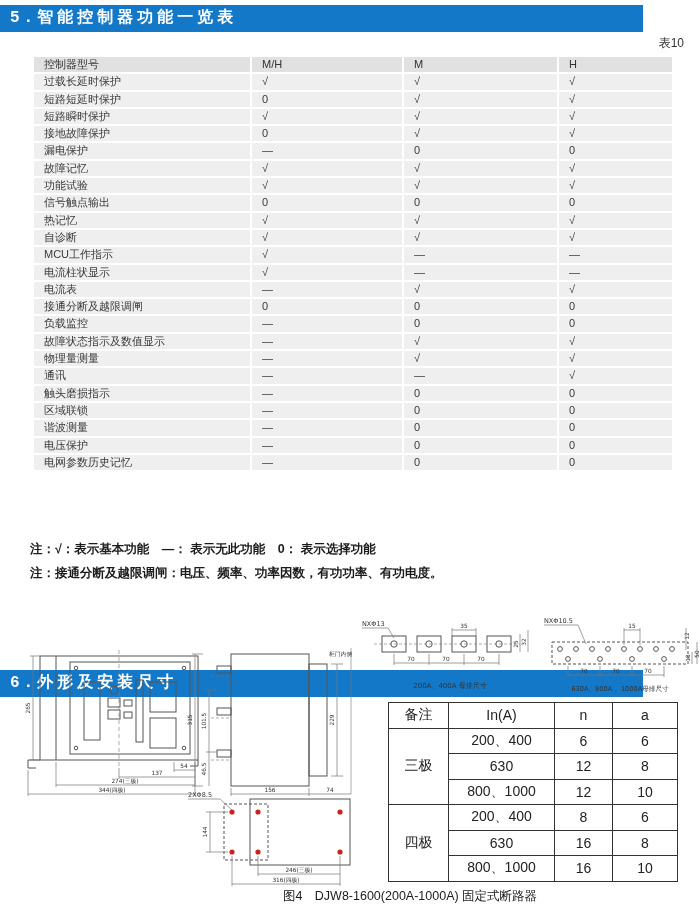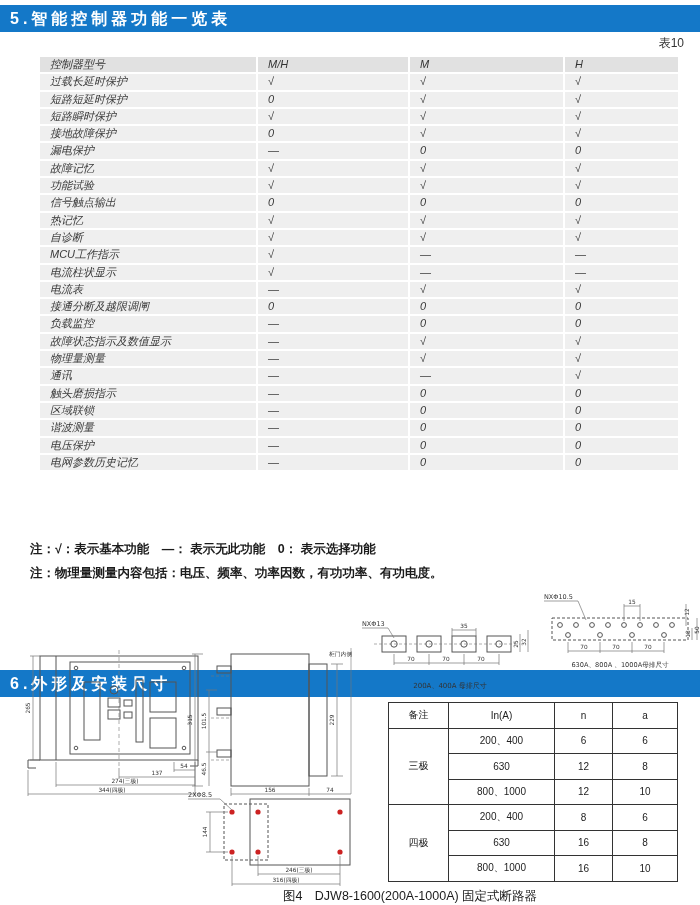--- a/index.html
+++ b/index.html
@@ -1,58 +1,58 @@
 <!DOCTYPE html>
 <html><head>
 <meta charset="utf-8">
 <style>
   * { box-sizing: border-box; }
   html,body { margin:0; padding:0; background:#fff; }
   body { font-family:"Liberation Sans","DejaVu Sans",sans-serif; }
   .page { position:relative; width:700px; height:905px; background:#ffffff; overflow:hidden; }
 
-  .banner { position:absolute; left:0; width:700px; height:27px; background:#1478c8;
+  .banner { position:absolute; left:0; width:643px; height:27px; background:#1478c8;
             color:#fff; font-weight:bold; font-size:16px; line-height:27px;
-            padding-left:10px; letter-spacing:4px; }
+            padding-left:10px; letter-spacing:4px;font-family:Liberation Mono, monospace; }
   #banner5 { top:5px; }
   #banner6 { top:622px;margin-top:48px; }
 
   .tbl-label { position:absolute; top:35px; right:16px; font-size:12px; color:#333; }
 
-  table.fn { position:absolute; left:38px; top:55px; width:642px;
-             border-collapse:separate; border-spacing:2px; table-layout:fixed;font-style:italic; }
+  table.fn { position:absolute; left:32px; top:55px; width:642px;
+             border-collapse:separate; border-spacing:2px; table-layout:fixed; }
   table.fn th, table.fn td { background:#efefef; font-size:11px; color:#3a3a3a;
              text-align:left; padding:0 10px; height:15.3px; line-height:15.3px;
              font-weight:normal; overflow:hidden; white-space:nowrap; }
   table.fn th { background:#e1e1e1; color:#333; }
 
   .note { position:absolute; left:30px; font-size:12.5px; color:#1b1b1b; font-weight:600; }
   #note1 { top:541px; }
   #note2 { top:565px; }
 
   .draw { position:absolute;text-align:right; }
   #front { left:22px;  top:650px; }
   #side  { left:183px; top:648px; }
   #mount { left:186px; top:788px; }
   #busA  { left:360px; top:618px; }
-  #busB  { left:542px; top:590px;text-decoration:underline; }
+  #busB  { left:542px; top:614px;text-decoration:underline; }
 
   svg .ln  { stroke:#555; fill:none; stroke-width:1; }
   svg .thin{ stroke:#777; fill:none; stroke-width:0.6; }
   svg .dm  { stroke:#777; fill:none; stroke-width:0.7; }
   svg .dash{ stroke-dasharray:4 3; }
   svg .dash2{ stroke-dasharray:3 2; }
   svg text { fill:#333; font-family:"DejaVu Sans",sans-serif; }
   svg .dt  { font-size:5.8px; }
   svg .lt  { font-size:6.5px; }
   svg .cap { font-size:7px; }
   svg .hole{ fill:#c22; stroke:none; }
 
   table.spec { position:absolute; left:388px; top:702px; border-collapse:collapse; background:#fff; }
-  table.spec th, table.spec td { border:1.2px solid #333; font-size:10px; color:#222;
+  table.spec th, table.spec td { border:1.2px solid #333; font-size:14px; color:#222;
              text-align:center; vertical-align:middle; font-weight:normal; padding:0; height:25.5px; }
 
   .caption { position:absolute; left:120px; top:888px; width:580px; text-align:center;
              font-size:12.5px; color:#1b1b1b; }
 </style>
 </head>
 <body>
 
 <div class="page">
 
@@ -236,21 +236,21 @@
     <tr>
       <td>电网参数历史记忆</td>
       <td>—</td>
       <td>0</td>
       <td>0</td>
     </tr>
   </tbody>
   </table>
 
   <div class="note" id="note1">注：√：表示基本功能　—： 表示无此功能　0： 表示选择功能</div>
-  <div class="note" id="note2">注：物理量测量内容包括：电压、频率、功率因数，有功功率、有功电度。</div>
+  <div class="note" id="note2">注：接通分断及越限调闸：电压、频率、功率因数，有功功率、有功电度。</div>
 
   <div class="banner" id="banner6">
     <span>6.外形及安装尺寸</span>
   </div>
 
   <div class="draw" id="front">
     <svg width="180" height="152" viewBox="0 0 180 152">
       <g class="ln">
         <rect x="18" y="6" width="158" height="104"></rect>
         <line x1="34" y1="6" x2="34" y2="110"></line>

